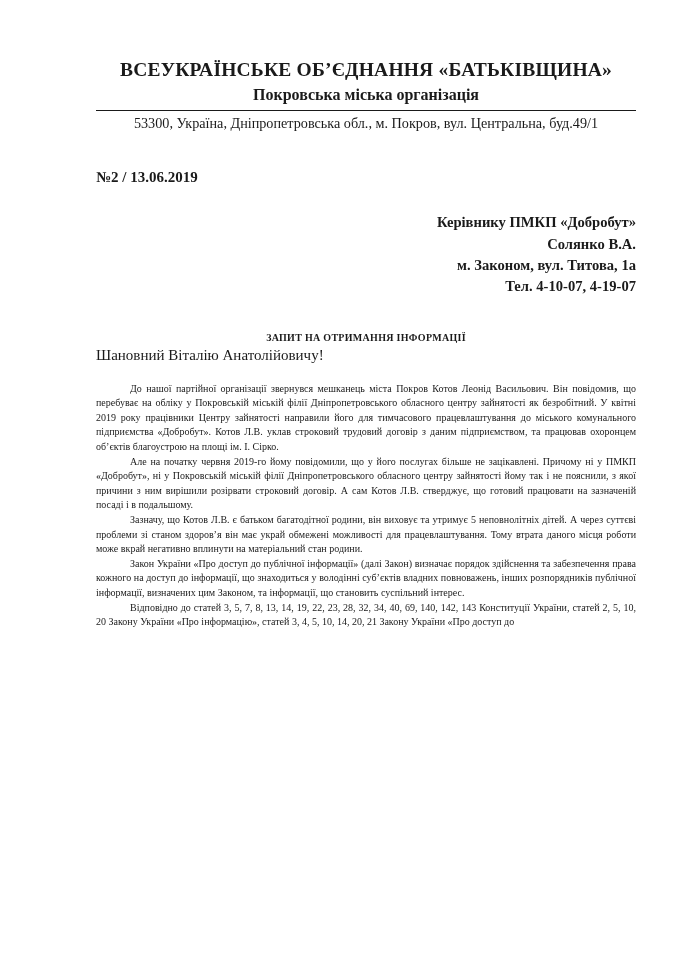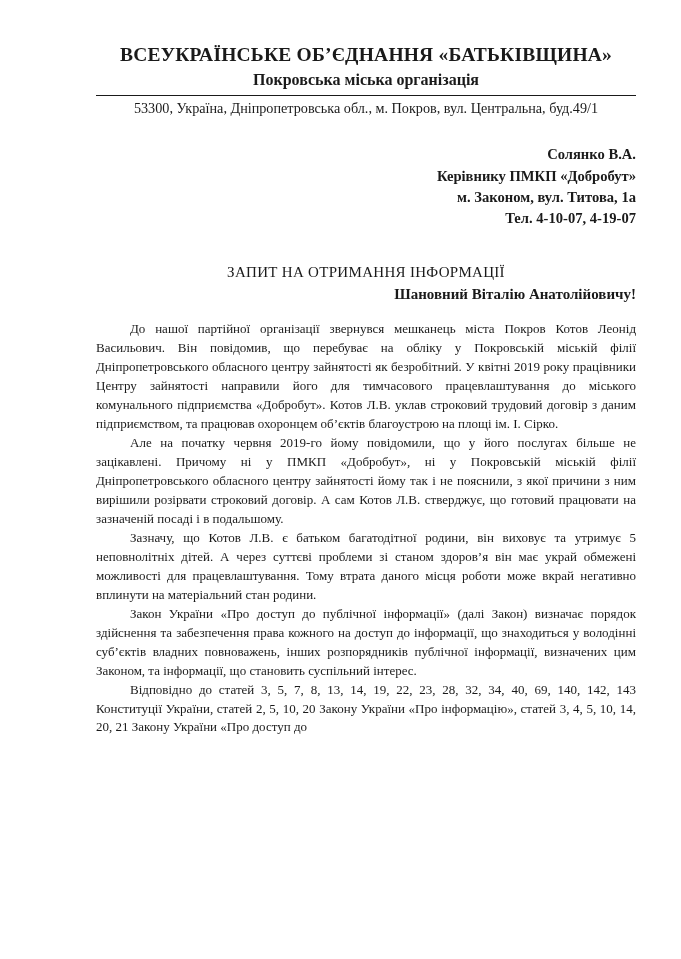--- a/index.html
+++ b/index.html
@@ -12,20 +12,21 @@
     font-family: "Liberation Serif", "DejaVu Serif", serif;
     color: #1a1a1a;
   }
   .page {
     position: relative;
     width: 681px;
     height: 764px;
     background: #ffffff;
     overflow: hidden;
     box-sizing: border-box;
+    margin-top: 15px;
   }
   .sheet {
     position: absolute;
     left: 96px;
     top: 0;
     width: 540px;
   }
 
   
   .letterhead {
@@ -73,37 +74,37 @@
     font-size: 14.6px;
     font-weight: bold;
     line-height: 1.46;
   }
   .addressee div { white-space: nowrap; }
 
   
   .doc-title {
     margin-top: 34px;
     text-align: center;
-    font-size: 15px;
-    font-weight: normal;
+    font-size: 10px;
+    font-weight: bold;
     letter-spacing: 0.3px;
     line-height: 1.3;
   }
   .doc-greeting {
-    text-align: right;
+    text-align: left;
     font-size: 15px;
-    font-weight: bold;
+    font-weight: normal;
     line-height: 1.35;
     margin-top: 1px;
   }
 
   
   .body-text {
     margin-top: 16px;
-    font-size: 13px;
+    font-size: 10px;
     line-height: 1.46;
     text-align: justify;
     text-justify: inter-word;
     hyphens: none;
   }
   .body-text p {
     margin: 0;
     text-indent: 34px;
   }
 
@@ -124,24 +125,25 @@
 
   <div class="sheet">
 
     <div class="letterhead">
       <div class="org-name">ВСЕУКРАЇНСЬКЕ ОБ’ЄДНАННЯ «БАТЬКІВЩИНА»</div>
       <div class="org-sub">Покровська міська організація</div>
       <hr class="rule">
       <div class="contact">53300,  Україна, Дніпропетровська обл., м. Покров, вул. Центральна, буд.49/1</div>
     </div>
 
+    <div class="refline">№2 / 13.06.2019</div>
 
     <div class="addressee">
+      <div>Керівнику ПМКП «Добробут»</div>
       <div>Солянко В.А.</div>
-      <div>Керівнику ПМКП «Добробут»</div>
       <div>м. Законом, вул. Титова, 1а</div>
       <div>Тел. 4-10-07, 4-19-07</div>
     </div>
 
     <div class="doc-title">ЗАПИТ НА ОТРИМАННЯ ІНФОРМАЦІЇ</div>
     <div class="doc-greeting">Шановний Віталію Анатолійовичу!</div>
 
     <div class="body-text">
       <p>До нашої партійної організації звернувся мешканець міста Покров Котов Леонід Васильович. Він повідомив, що перебуває на обліку у Покровській міській філії Дніпропетровського обласного центру зайнятості як безробітний. У квітні 2019 року працівники Центру зайнятості направили його для тимчасового працевлаштування до міського комунального підприємства «Добробут». Котов Л.В. уклав строковий трудовий договір з даним підприємством, та працював охоронцем об’єктів благоустрою на площі ім. І. Сірко.</p>
       <p>Але на початку червня 2019-го йому повідомили, що у його послугах більше не зацікавлені. Причому ні у ПМКП «Добробут», ні у Покровській міській філії Дніпропетровського обласного центру зайнятості йому так і не пояснили, з якої причини з ним вирішили розірвати строковий договір. А сам Котов Л.В. стверджує, що готовий працювати на зазначеній посаді і в подальшому.</p>

